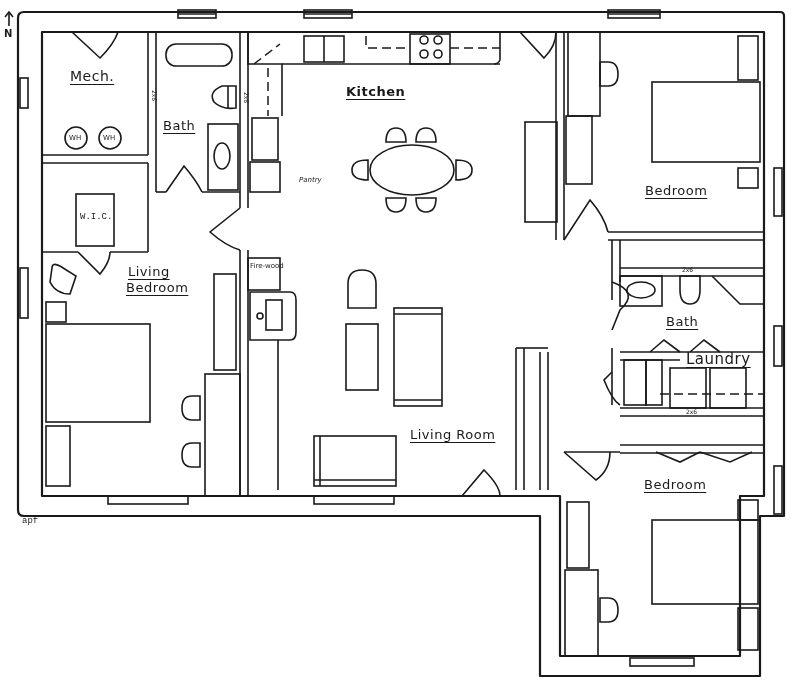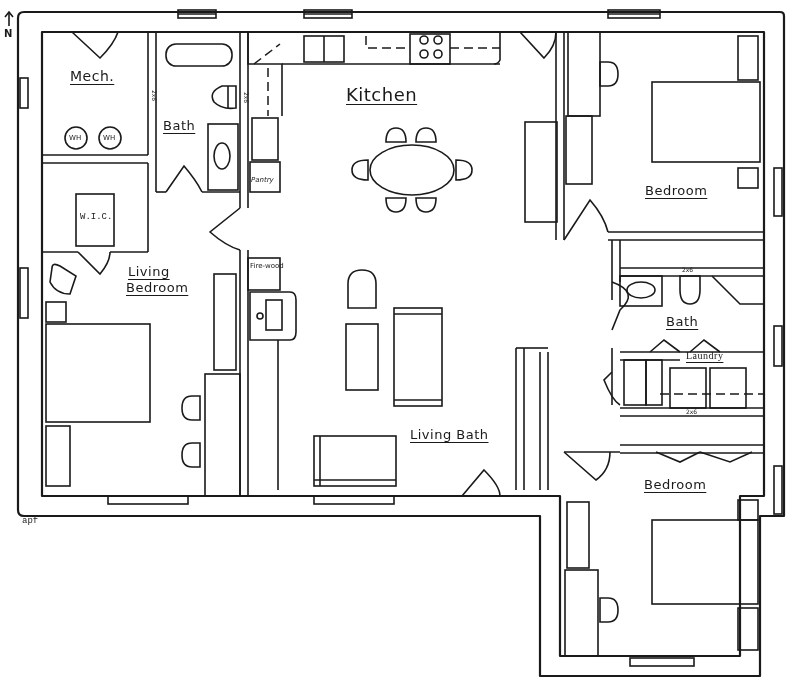--- a/index.html
+++ b/index.html
@@ -212,30 +212,30 @@
     <line class="t" x1="9" y1="12" x2="9" y2="26"></line>
     <path class="t" d="M5 17 L9 12 L13 17"></path>
   </g>
 </svg>
 
 <span class="sm" style="left:4px;top:28px;font-size:10px;font-weight:bold;">N</span>
 <span class="sm" style="left:22px;top:516px;font-size:9px;font-family:Liberation Mono, monospace;">apf</span>
 
 <span class="lbl" style="left:70px;top:68px;font-size:14px;text-decoration:underline;">Mech.</span>
 <span class="lbl" style="left:163px;top:118px;font-size:13px;">Bath</span>
-<span class="lbl" style="left:346px;top:84px;font-size:18px;">Kitchen</span>
+<span class="lbl" style="left:346px;top:84px;font-size:13px;font-weight:bold;">Kitchen</span>
 <span class="lbl" style="left:645px;top:183px;font-size:13px;">Bedroom</span>
 <span class="sm" style="left:80px;top:212px;font-size:9px;font-family:Liberation Mono, monospace;">W.I.C.</span>
 <span class="lbl" style="left:128px;top:264px;font-size:13px;">Living</span>
 <span class="lbl" style="left:126px;top:280px;font-size:13px;">Bedroom</span>
 <span class="sm" style="left:250px;top:262px;font-size:7px;width:44px;white-space:normal;line-height:8px;">Fire-wood</span>
-<span class="sm" style="left:251px;top:176px;font-size:7px;font-style:italic;">Pantry</span>
-<span class="lbl" style="left:410px;top:427px;font-size:13px;">Living Bath</span>
+<span class="sm" style="left:251px;top:176px;font-size:7px;font-style:italic;padding-left:48px;">Pantry</span>
+<span class="lbl" style="left:410px;top:427px;font-size:13px;">Living Room</span>
 <span class="lbl" style="left:666px;top:314px;font-size:13px;">Bath</span>
-<span class="lbl" style="left:686px;top:350px;font-size:10px;font-family:Liberation Serif, serif;">Laundry</span>
+<span class="lbl" style="left:686px;top:350px;font-size:15px;">Laundry</span>
 <span class="lbl" style="left:644px;top:477px;font-size:13px;">Bedroom</span>
 
 <span class="sm" style="left:69px;top:134px;font-size:7px;">WH</span>
 <span class="sm" style="left:103px;top:134px;font-size:7px;">WH</span>
 <span class="vert" style="left:158px;top:90px;">2x6</span>
 <span class="vert" style="left:250px;top:92px;">2x6</span>
 <span class="sm" style="left:682px;top:266px;font-size:6px;">2x6</span>
 <span class="sm" style="left:686px;top:408px;font-size:6px;">2x6</span>
 
 </body></html>

